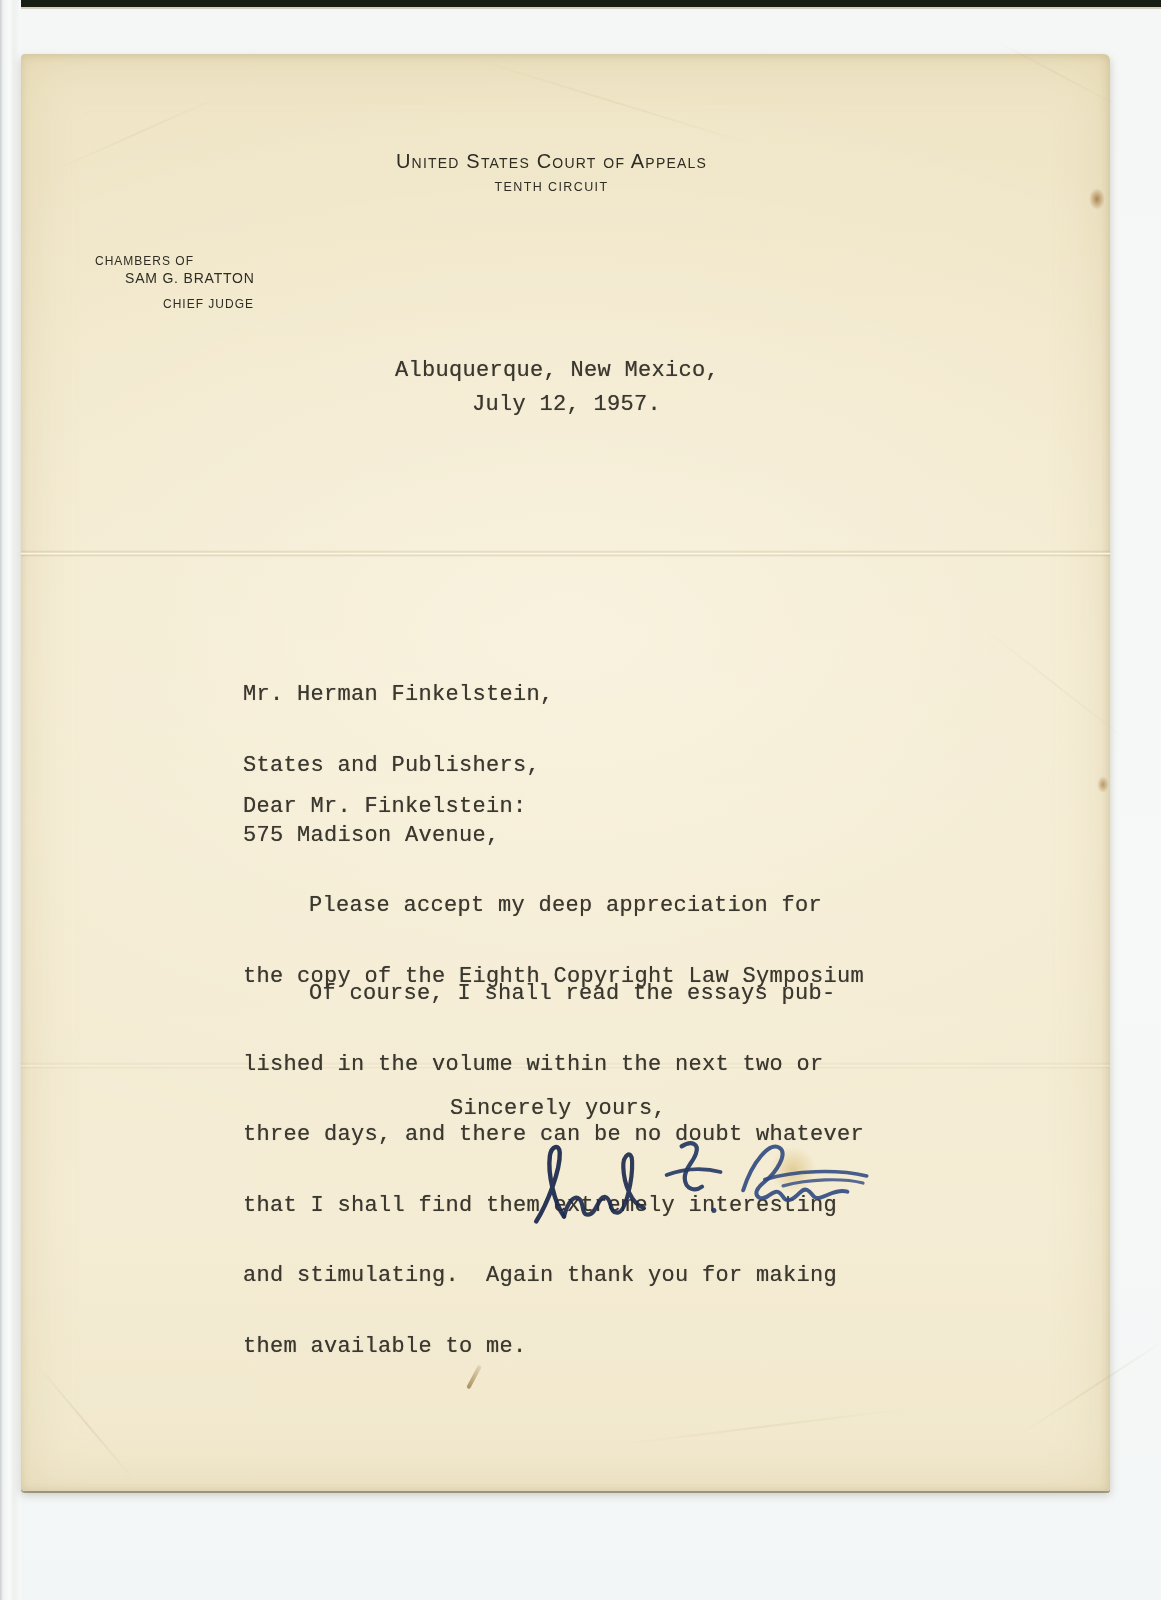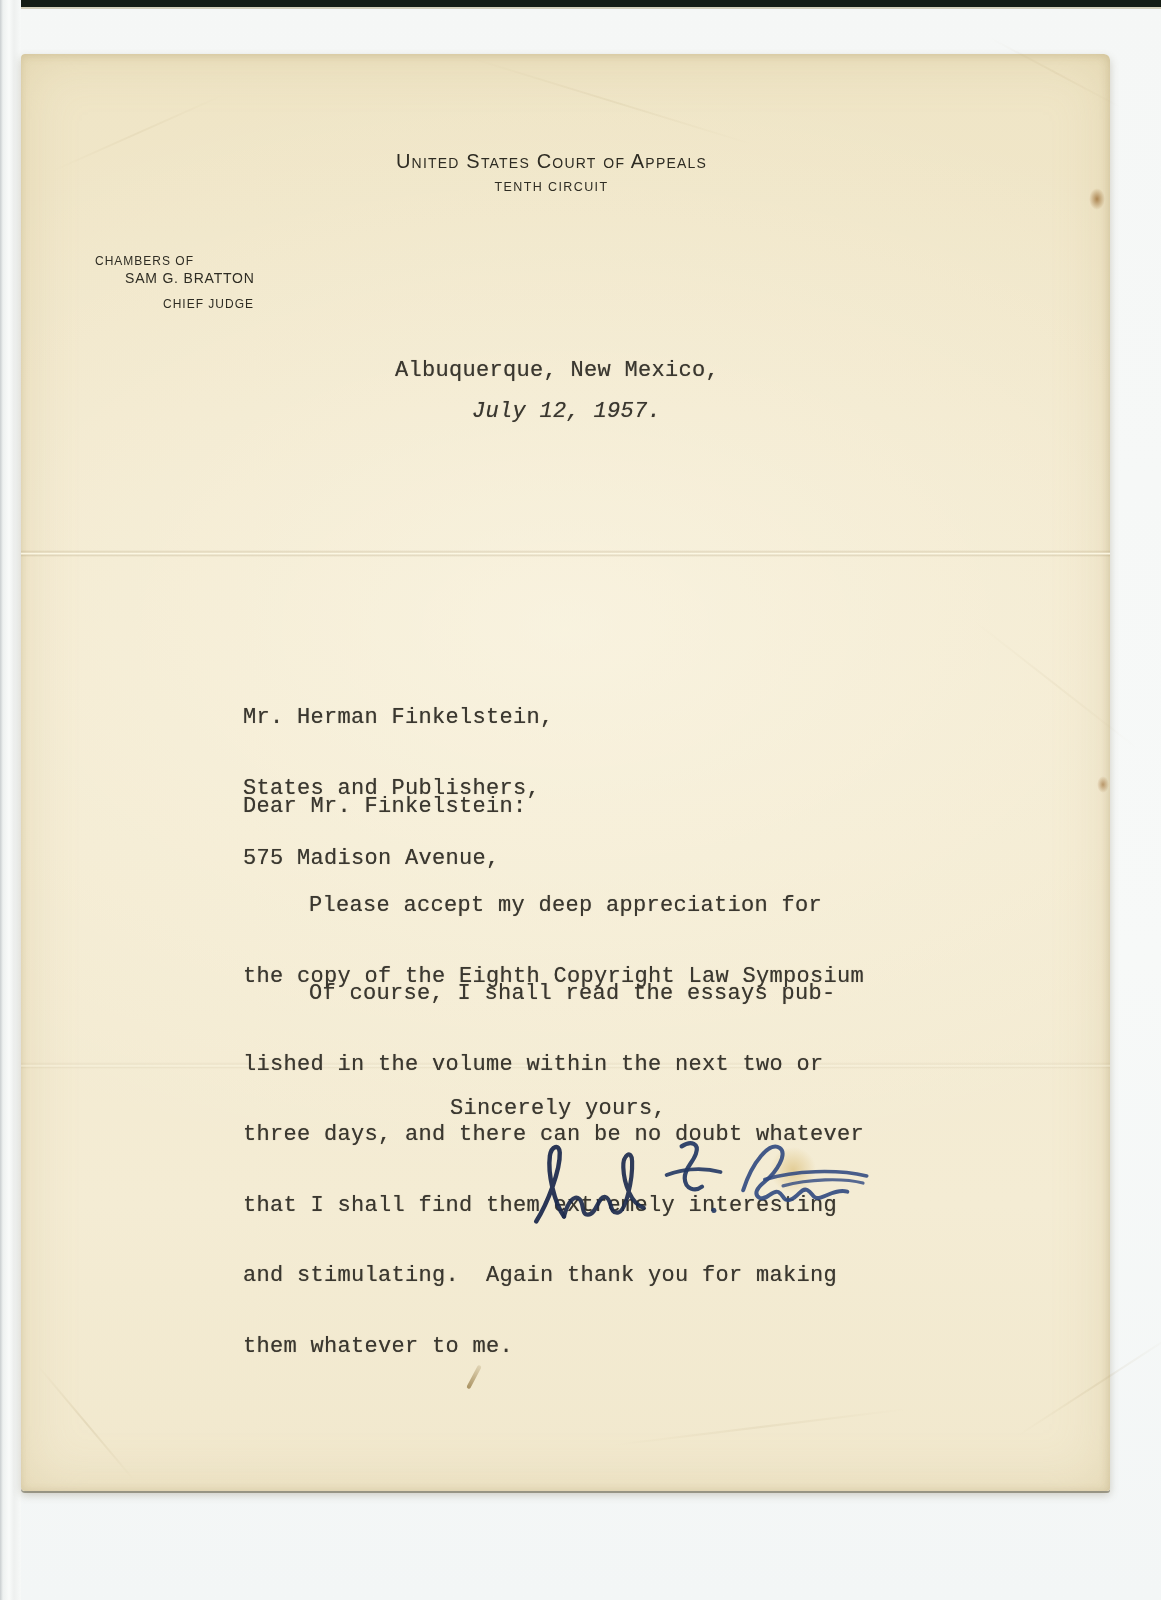--- a/index.html
+++ b/index.html
@@ -51,22 +51,22 @@
   .lh-chambers{left:74px;top:201px;font-size:12px;letter-spacing:1px;}
   .lh-judge{left:104px;top:217px;font-size:14px;letter-spacing:.8px;}
   .lh-judge-title{left:142px;top:244px;font-size:12px;letter-spacing:1px;}
   
   .type{
     position:absolute;font-family:"Liberation Mono",monospace;
     font-size:22px;line-height:23.5px;letter-spacing:.3px;color:#3a372f;
     white-space:pre;text-shadow:0 0 .7px rgba(56,53,46,.65);
   }
   .date-place{left:374px;top:305px;}
-  .date-date{left:451px;top:346px;font-style:italic;}
-  .address{left:222px;top:605px;}
+  .date-date{left:451px;top:339px;}
+  .address{left:222px;top:582px;}
   .salutation{left:222px;top:741px;}
   .para1{left:222px;top:793px;}
   .para2{left:222px;top:881px;}
   .closing{left:429px;top:1043px;}
   .indent{padding-left:66px;}
   
   .signature{position:absolute;left:486px;top:1078px;width:372px;height:108px;transform:rotate(-2deg);}
 </style>
 </head>
 <body>
@@ -113,21 +113,21 @@
       <div class="indent">Please accept my deep appreciation for</div>
       <div>the copy of the Eighth Copyright Law Symposium</div>
     </div>
 
     <div class="type para2">
       <div class="indent">Of course, I shall read the essays pub-</div>
       <div>lished in the volume within the next two or</div>
       <div>three days, and there can be no doubt whatever</div>
       <div>that I shall find them extremely interesting</div>
       <div>and stimulating.  Again thank you for making</div>
-      <div>them whatever to me.</div>
+      <div>them available to me.</div>
     </div>
 
     <div class="type closing">Sincerely yours,</div>
 
     <svg class="signature" viewBox="0 0 372 108" aria-label="">
       <g fill="none" stroke-linecap="round" stroke-linejoin="round">
         <path d="M28 84 C40 66 54 34 54 16 C54 7 46 9 44 19 C41 37 47 66 56 80" stroke="#1d2b4e" stroke-width="4.4" opacity=".94"></path>
         <path d="M56 80 C60 66 67 58 72 63 C77 68 73 79 80 79 C89 79 91 60 98 62 C105 64 101 79 110 78 C118 77 126 46 126 27 C126 15 117 20 117 33 C117 50 124 70 136 74" stroke="#1d2b4e" stroke-width="4.2" opacity=".92"></path>
         <path d="M176 14 C186 8 194 12 190 22 C186 32 178 36 178 46 C178 57 188 60 195 55" stroke="#223763" stroke-width="4.2" opacity=".92"></path>
         <path d="M160 42 C178 36 198 36 214 41" stroke="#223763" stroke-width="3.8" opacity=".9"></path>

